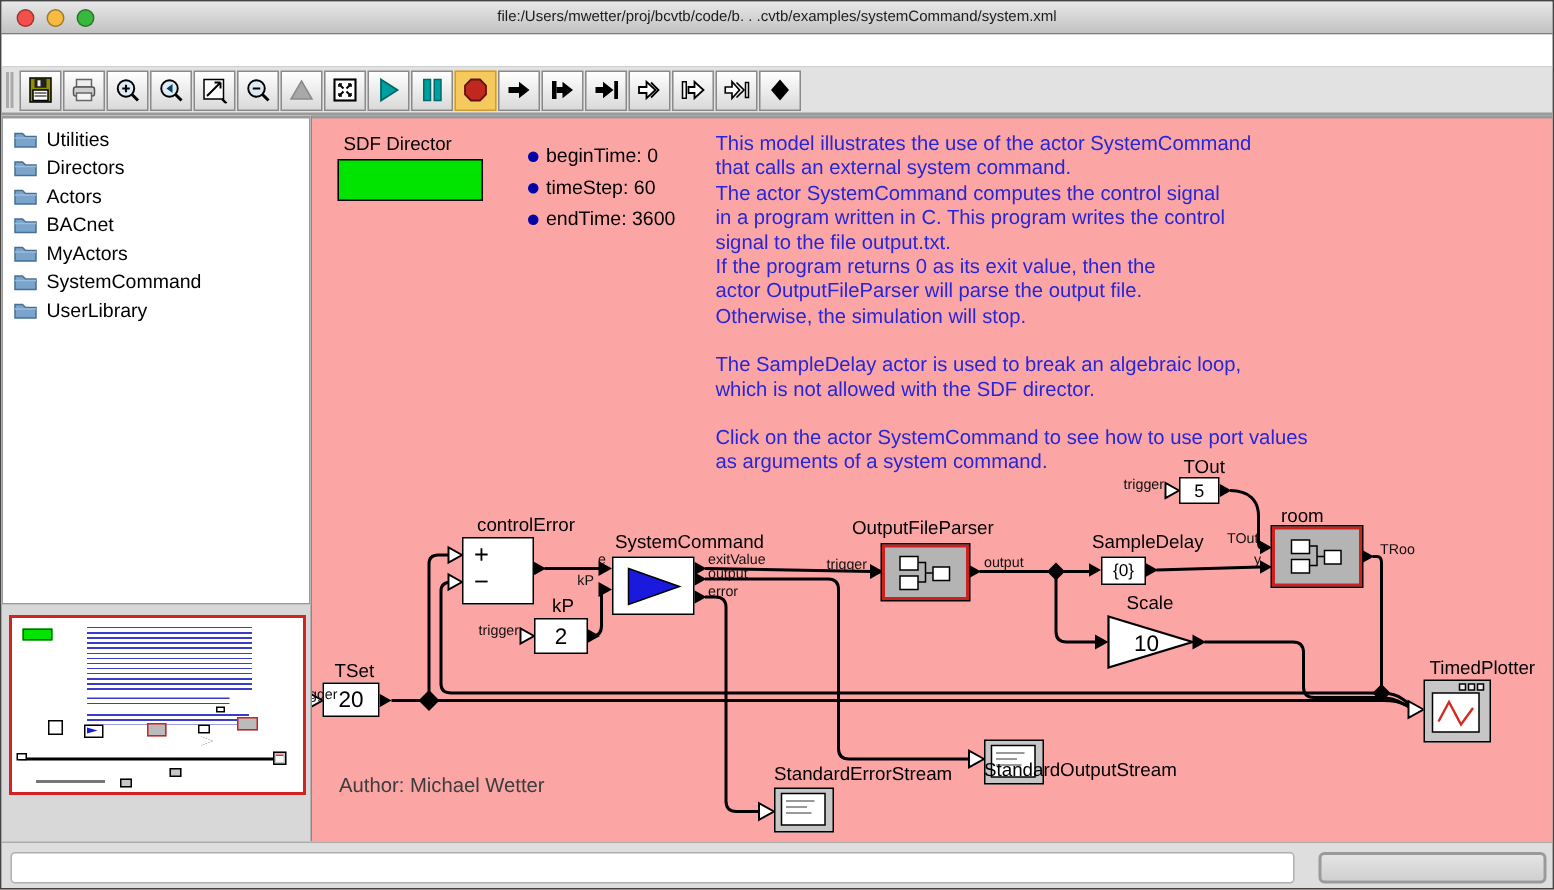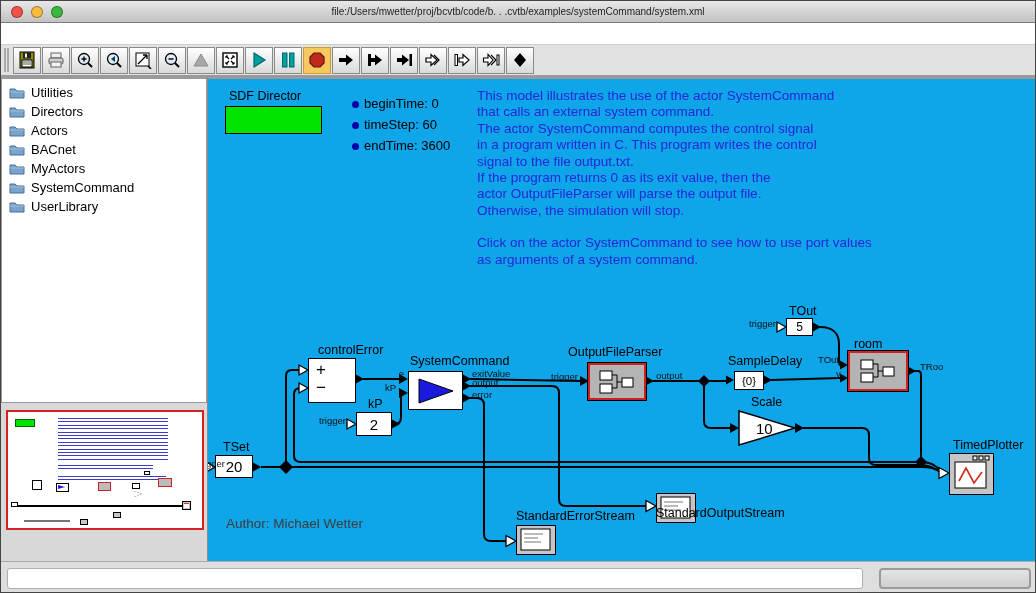--- a/index.html
+++ b/index.html
@@ -36,21 +36,21 @@
   .tree-row span.lbl{font-size:13px;color:#000;margin-left:6px;white-space:nowrap;}
 
   
   #overview{position:absolute;left:5px;top:333px;width:198px;height:120px;background:#fff;border:2px solid #d32222;overflow:hidden;}
   .mini{position:absolute;}
   .mini-box{border:1px solid #000;background:#fff;}
   .mini-red{border:1px solid #c22;background:#bbb;}
   .mini-textlines{background:repeating-linear-gradient(#3c3ccc 0 1px,transparent 1px 3.4px);}
 
   
-  #canvas{position:absolute;left:207px;top:76px;width:829px;height:484px;background:#0ea5e9;overflow:hidden;border-top:2px solid #9a9a9a;}
+  #canvas{position:absolute;left:207px;top:76px;width:829px;height:484px;background:#fca5a5;overflow:hidden;border-top:2px solid #9a9a9a;}
   #wires{position:absolute;left:0;top:0;z-index:1;}
   .actor,.cv{position:absolute;z-index:2;}
   .actor-label{position:absolute;z-index:3;font-size:12.5px;color:#000;white-space:nowrap;}
   .port-label{position:absolute;z-index:3;font-size:9.5px;color:#111;white-space:nowrap;}
   .plain-box{background:#fff;border:1.5px solid #000;display:flex;align-items:center;justify-content:center;}
   .composite{background:#b4b4b4;border:2px solid #d01f1f;outline:1px solid #000;display:flex;align-items:center;justify-content:center;}
   .shaded{background:#c6c6c6;border:1.5px solid #000;}
   #director-box{position:absolute;z-index:2;background:#00e400;border:1px solid #000;}
   .param-dot{position:absolute;z-index:2;width:7px;height:7px;border-radius:50%;background:#0000a8;}
   .param-text{position:absolute;z-index:2;font-size:13px;color:#000;white-space:nowrap;}
@@ -365,20 +365,22 @@
 
     <div id="annotation">
       <div class="para">This model illustrates the use of the actor SystemCommand
 that calls an external system command.
 The actor SystemCommand computes the control signal
 in a program written in C. This program writes the control
 signal to the file output.txt.
 If the program returns 0 as its exit value, then the
 actor OutputFileParser will parse the output file.
 Otherwise, the simulation will stop.</div>
+      <div class="para">The SampleDelay actor is used to break an algebraic loop,
+which is not allowed with the SDF director.</div>
       <div class="para">Click on the actor SystemCommand to see how to use port values
 as arguments of a system command.</div>
     </div>
 
     <div class="actor-label" style="left:110px;top:264px;">controlError</div>
     <div class="actor plain-box" style="left:100px;top:279px;width:48px;height:45px;flex-direction:column;align-items:flex-start;justify-content:flex-start;">
       <span style="font-size:17px;line-height:17px;margin:2px 0 0 7px;">+</span>
       <span style="font-size:17px;line-height:17px;margin:1px 0 0 7px;">−</span>
     </div>
 

